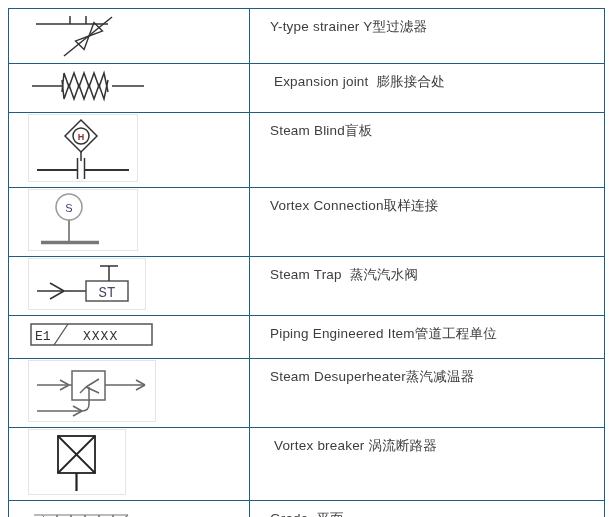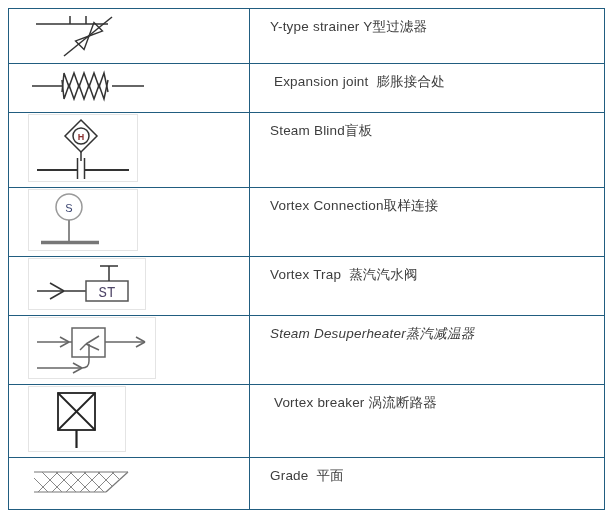--- a/index.html
+++ b/index.html
@@ -126,25 +126,38 @@
             <line x1="17" y1="22" x2="31" y2="30"></line>
             <line x1="17" y1="38" x2="31" y2="30"></line>
             <rect x="53" y="20" width="42" height="20" stroke="#555"></rect>
             <line x1="76" y1="20" x2="76" y2="5"></line>
             <line x1="67" y1="5" x2="85" y2="5"></line>
           </g>
           <text x="74" y="36" text-anchor="middle" font-size="14" class="mono-txt" fill="#4f4668">ST</text>
         </svg>
       </span>
     </td>
-    <td class="label-cell">Vortex Trap  蒸汽汽水阀</td>
-  </tr>
-
-
-  <tr style="height:62px;font-style:italic;">
+    <td class="label-cell">Steam Trap  蒸汽汽水阀</td>
+  </tr>
+
+  <tr style="height:43px;">
+    <td class="sym-cell">
+      <span class="plain">
+        <svg width="128" height="28" viewBox="0 0 128 28">
+          <rect x="3" y="3" width="121" height="21" stroke="#555" stroke-width="1.5" fill="none"></rect>
+          <line x1="26" y1="24" x2="40" y2="3" stroke="#555" stroke-width="1.3"></line>
+          <text x="7" y="19" font-size="13" class="mono-txt" fill="#333">E1</text>
+          <text x="55" y="19" font-size="13" class="mono-txt" fill="#333" letter-spacing="1">XXXX</text>
+        </svg>
+      </span>
+    </td>
+    <td class="label-cell">Piping Engineered Item管道工程单位</td>
+  </tr>
+
+  <tr style="height:62px;">
     <td class="sym-cell">
       <span class="boxed">
         <svg width="118" height="56" viewBox="0 0 118 56">
           <g stroke="#666" stroke-width="1.5" fill="none">
             <rect x="39" y="8" width="33" height="29"></rect>
             <line x1="4" y1="22" x2="39" y2="22"></line>
             <line x1="27" y1="17" x2="36" y2="22"></line>
             <line x1="27" y1="27" x2="36" y2="22"></line>
             <line x1="72" y1="22" x2="112" y2="22"></line>
             <line x1="103" y1="17" x2="112" y2="22"></line>

